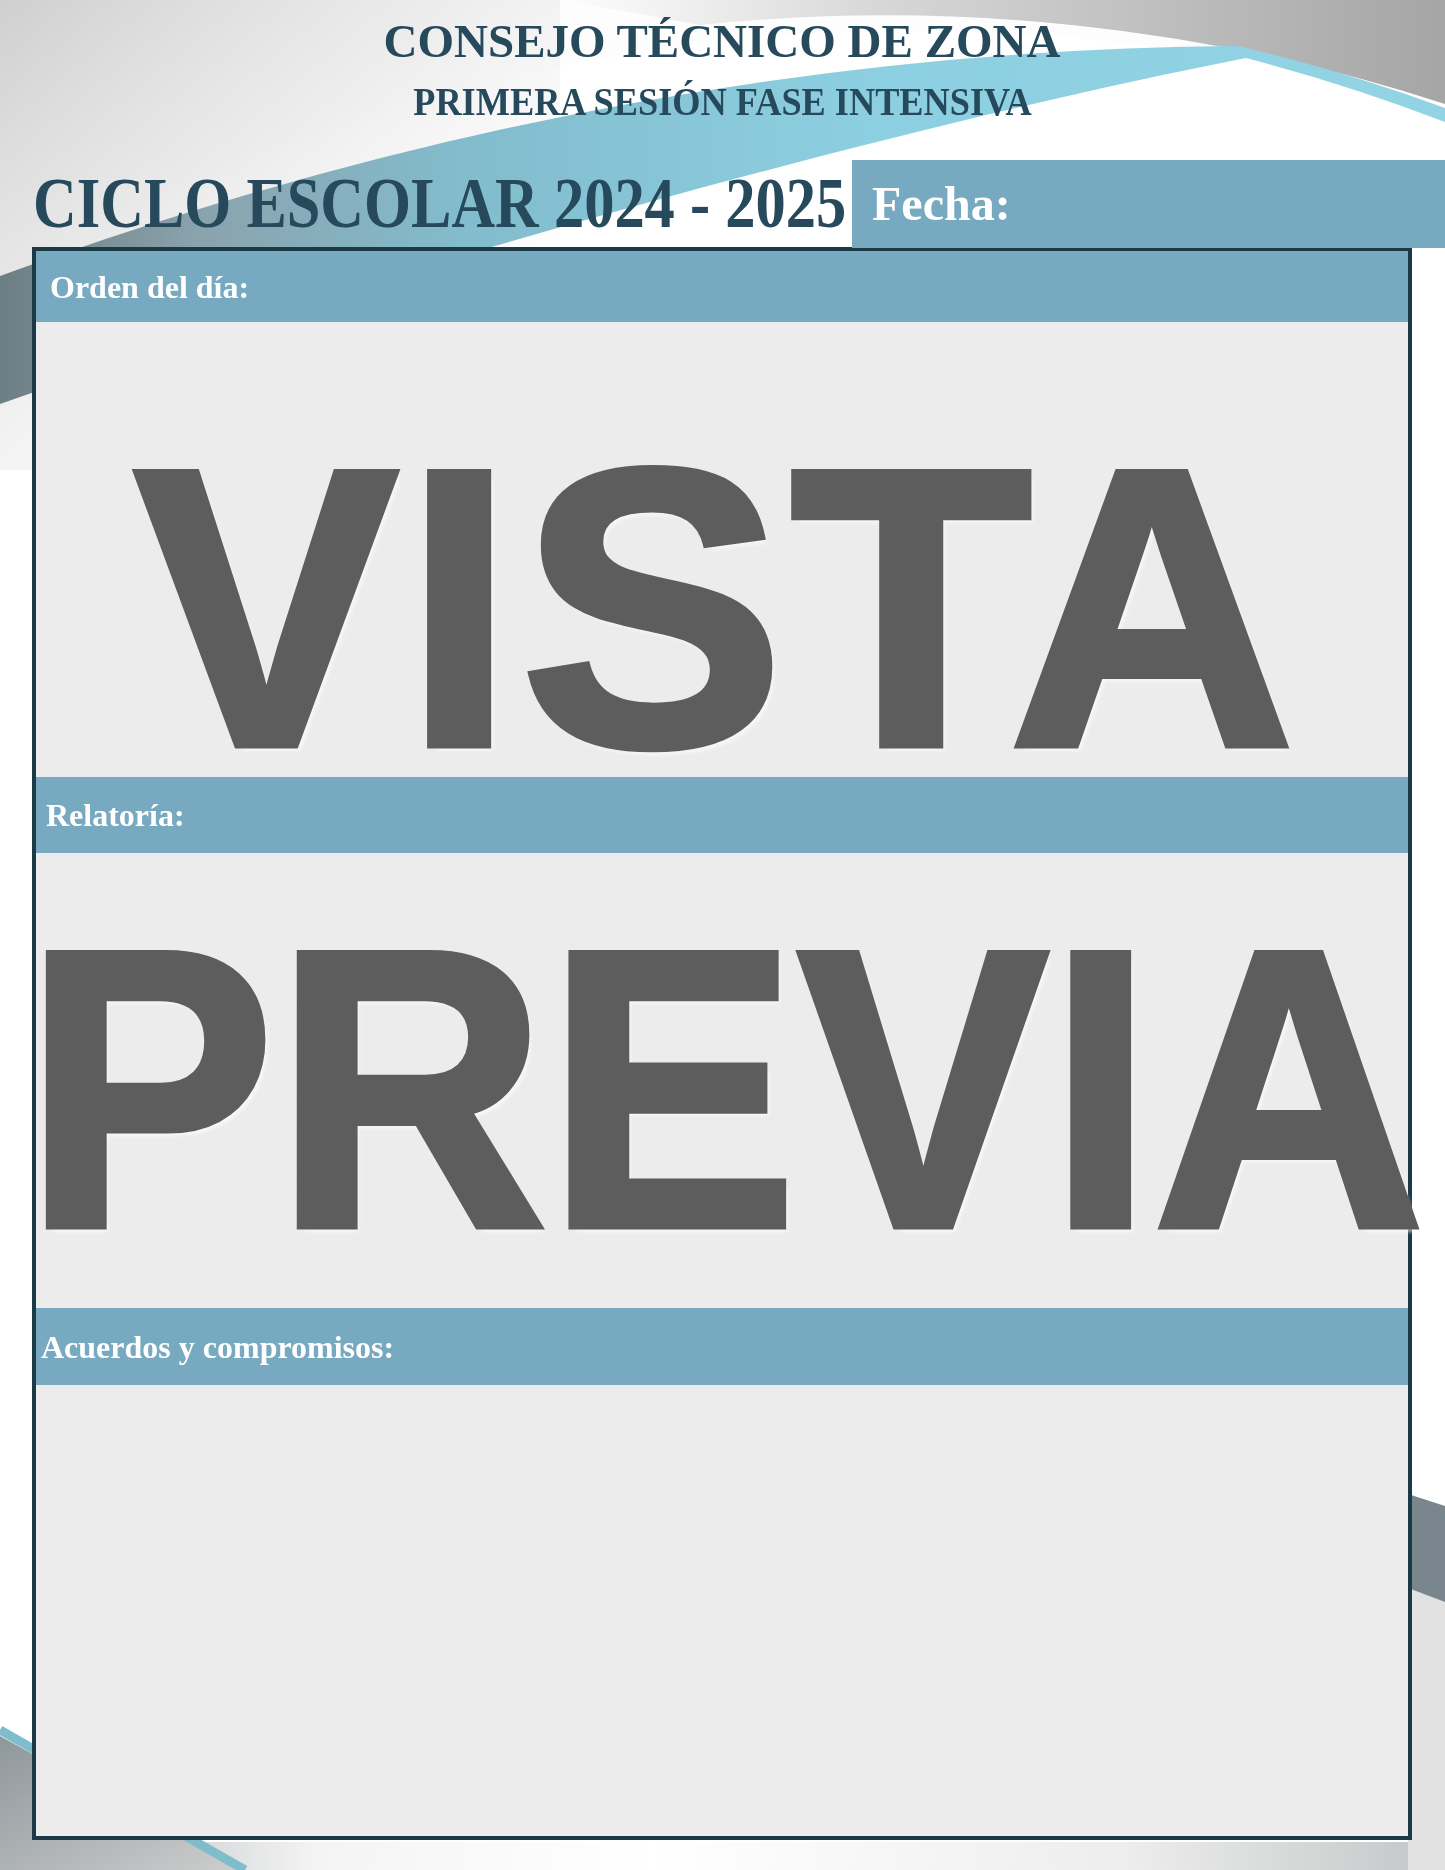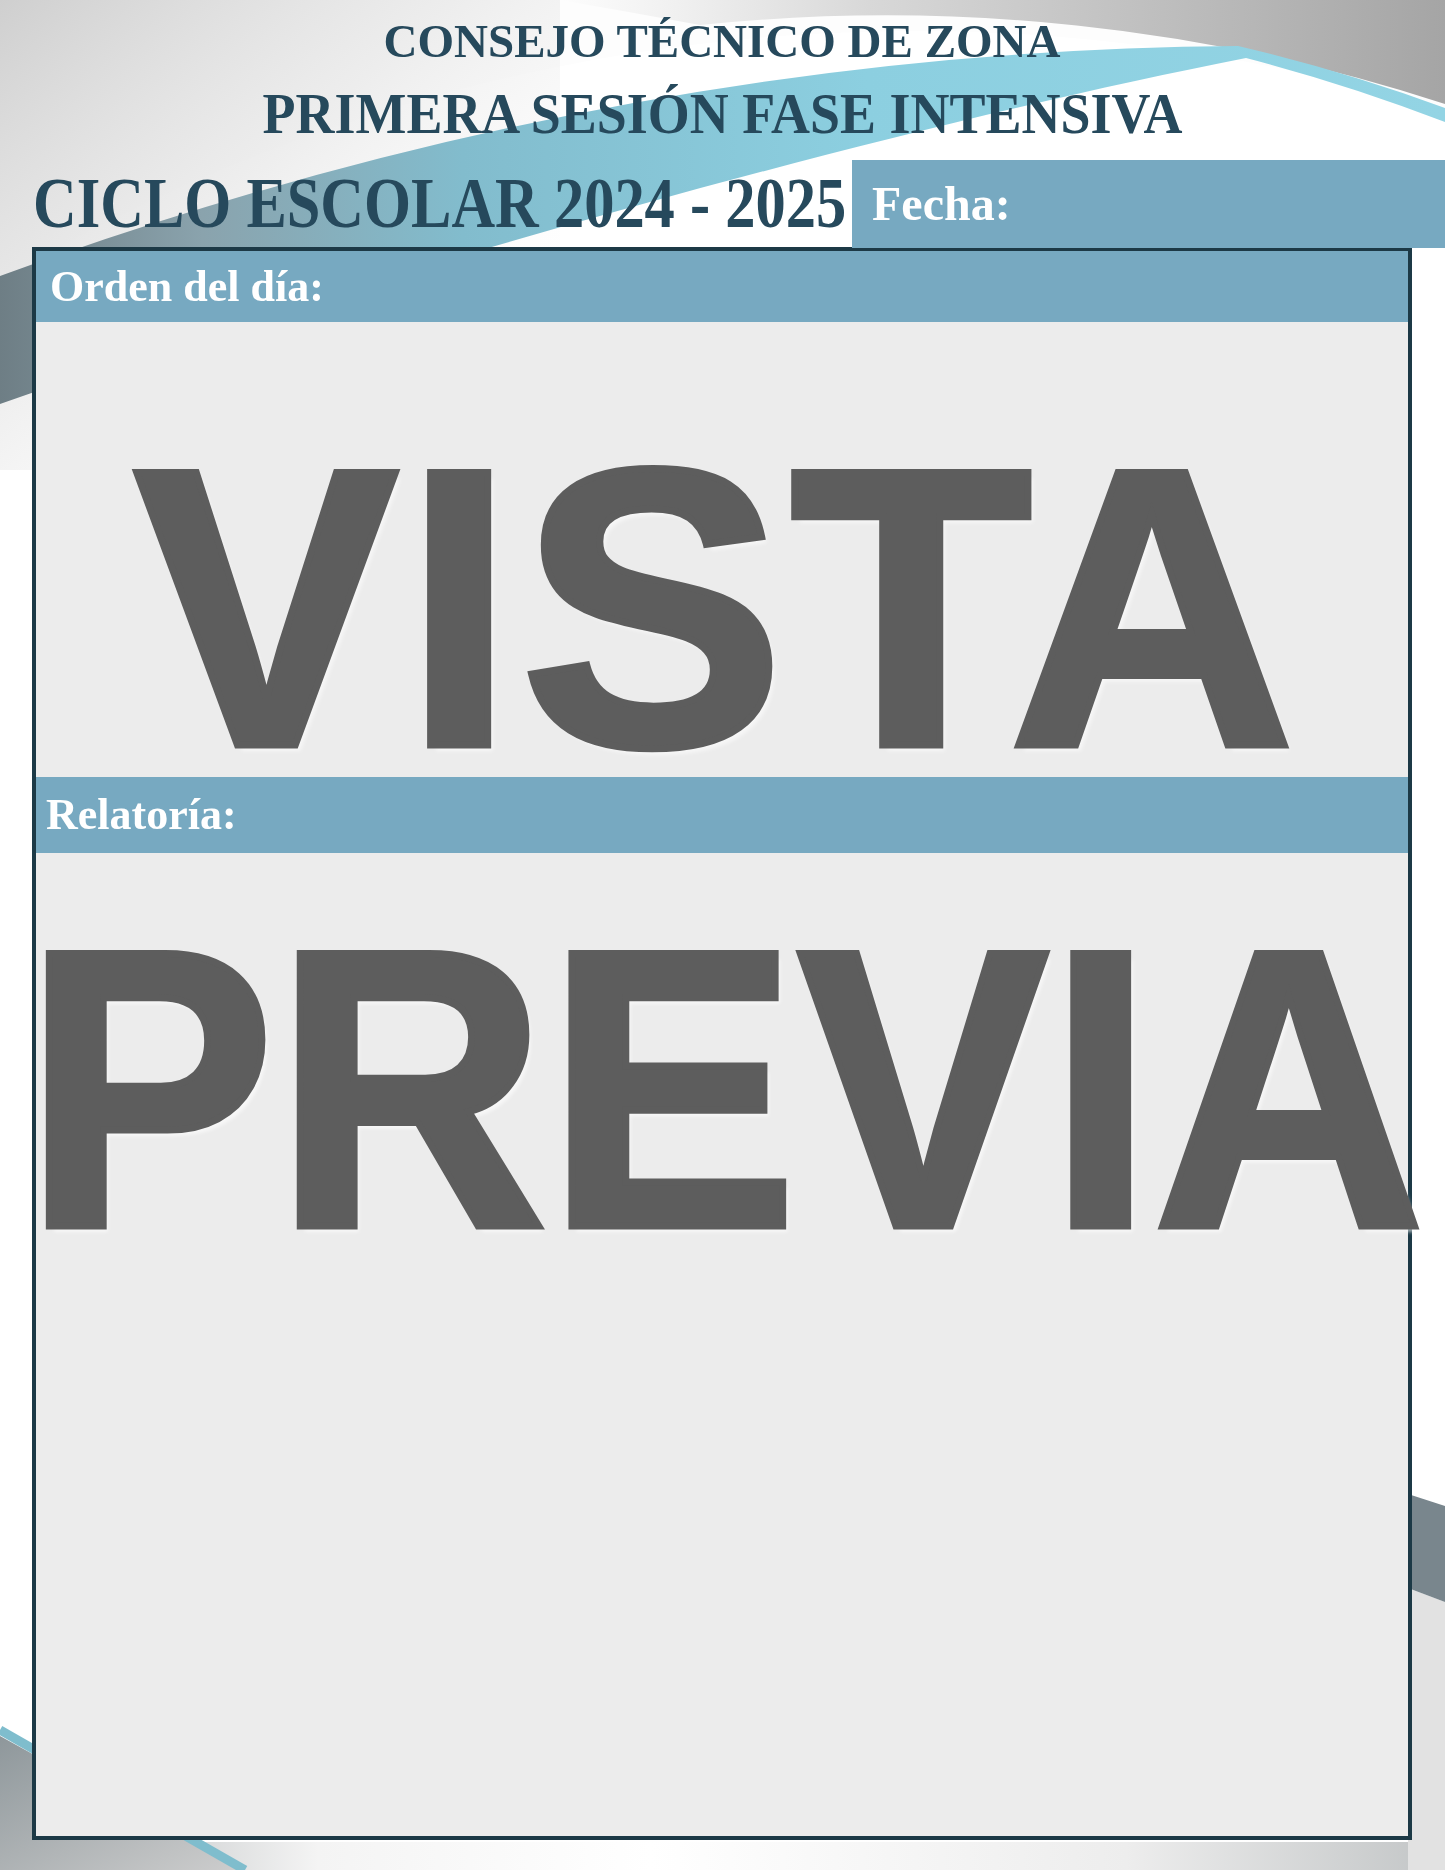--- a/index.html
+++ b/index.html
@@ -13,21 +13,21 @@
 
   
   .title-block{
     position:absolute;left:32px;top:0;width:1380px;
     text-align:center;z-index:2;
   }
   .title-line{
     color:#26495c;font-weight:bold;white-space:nowrap;line-height:1.2;
   }
   .title-line-1{position:absolute;left:0;top:13px;width:100%;font-size:47px;}
-  .title-line-2{position:absolute;left:0;top:79px;width:100%;font-size:58px;}
+  .title-line-2{position:absolute;left:0;top:79px;width:100%;font-size:39px;}
   .title-line-2 .squish{display:inline-block;transform:scaleX(.93);transform-origin:center top;}
 
   .school-year{
     position:absolute;left:33px;top:160px;z-index:2;
     color:#26495c;font-weight:bold;font-size:72px;line-height:1.2;
     white-space:nowrap;transform:scaleX(.84);transform-origin:left top;
   }
   .date-box{
     position:absolute;left:852px;top:160px;width:659px;height:88px;
     background:#77a9c1;z-index:2;
@@ -45,21 +45,21 @@
     width:1372px;height:1585px;
     background:#ececec;border:4px solid #1c3946;
     z-index:1;
   }
   .section-bar{
     position:absolute;left:0;width:1372px;
     background:#77a9c1;
     display:flex;align-items:center;box-sizing:border-box;
   }
   .section-bar .bar-label{
-    color:#ffffff;font-weight:bold;font-size:44px;line-height:1;white-space:nowrap;
+    color:#ffffff;font-weight:bold;font-size:32px;line-height:1;white-space:nowrap;
   }
   .bar-orden{top:0;height:71px;padding-left:14px;}
   .bar-relatoria{top:526px;height:76px;padding-left:10px;}
   .bar-acuerdos{top:1057px;height:77px;padding-left:5px;}
 
   .section-content{position:absolute;left:0;width:1372px;}
   .content-orden{top:71px;height:455px;}
   .content-relatoria{top:602px;height:455px;}
   .content-acuerdos{top:1134px;height:451px;}
 
@@ -152,20 +152,23 @@
     <div class="section-bar bar-orden">
       <span class="bar-label">Orden del día:</span>
     </div>
     <div class="section-content content-orden"></div>
 
     <div class="section-bar bar-relatoria">
       <span class="bar-label">Relatoría:</span>
     </div>
     <div class="section-content content-relatoria"></div>
 
+    <div class="section-bar bar-acuerdos">
+      <span class="bar-label">Acuerdos y compromisos:</span>
+    </div>
     <div class="section-content content-acuerdos"></div>
 
   </div>
 
   <div class="watermark wm-vista">VISTA</div>
   <div class="watermark wm-previa">PREVIA</div>
 
 </div>
 
 </body></html>

